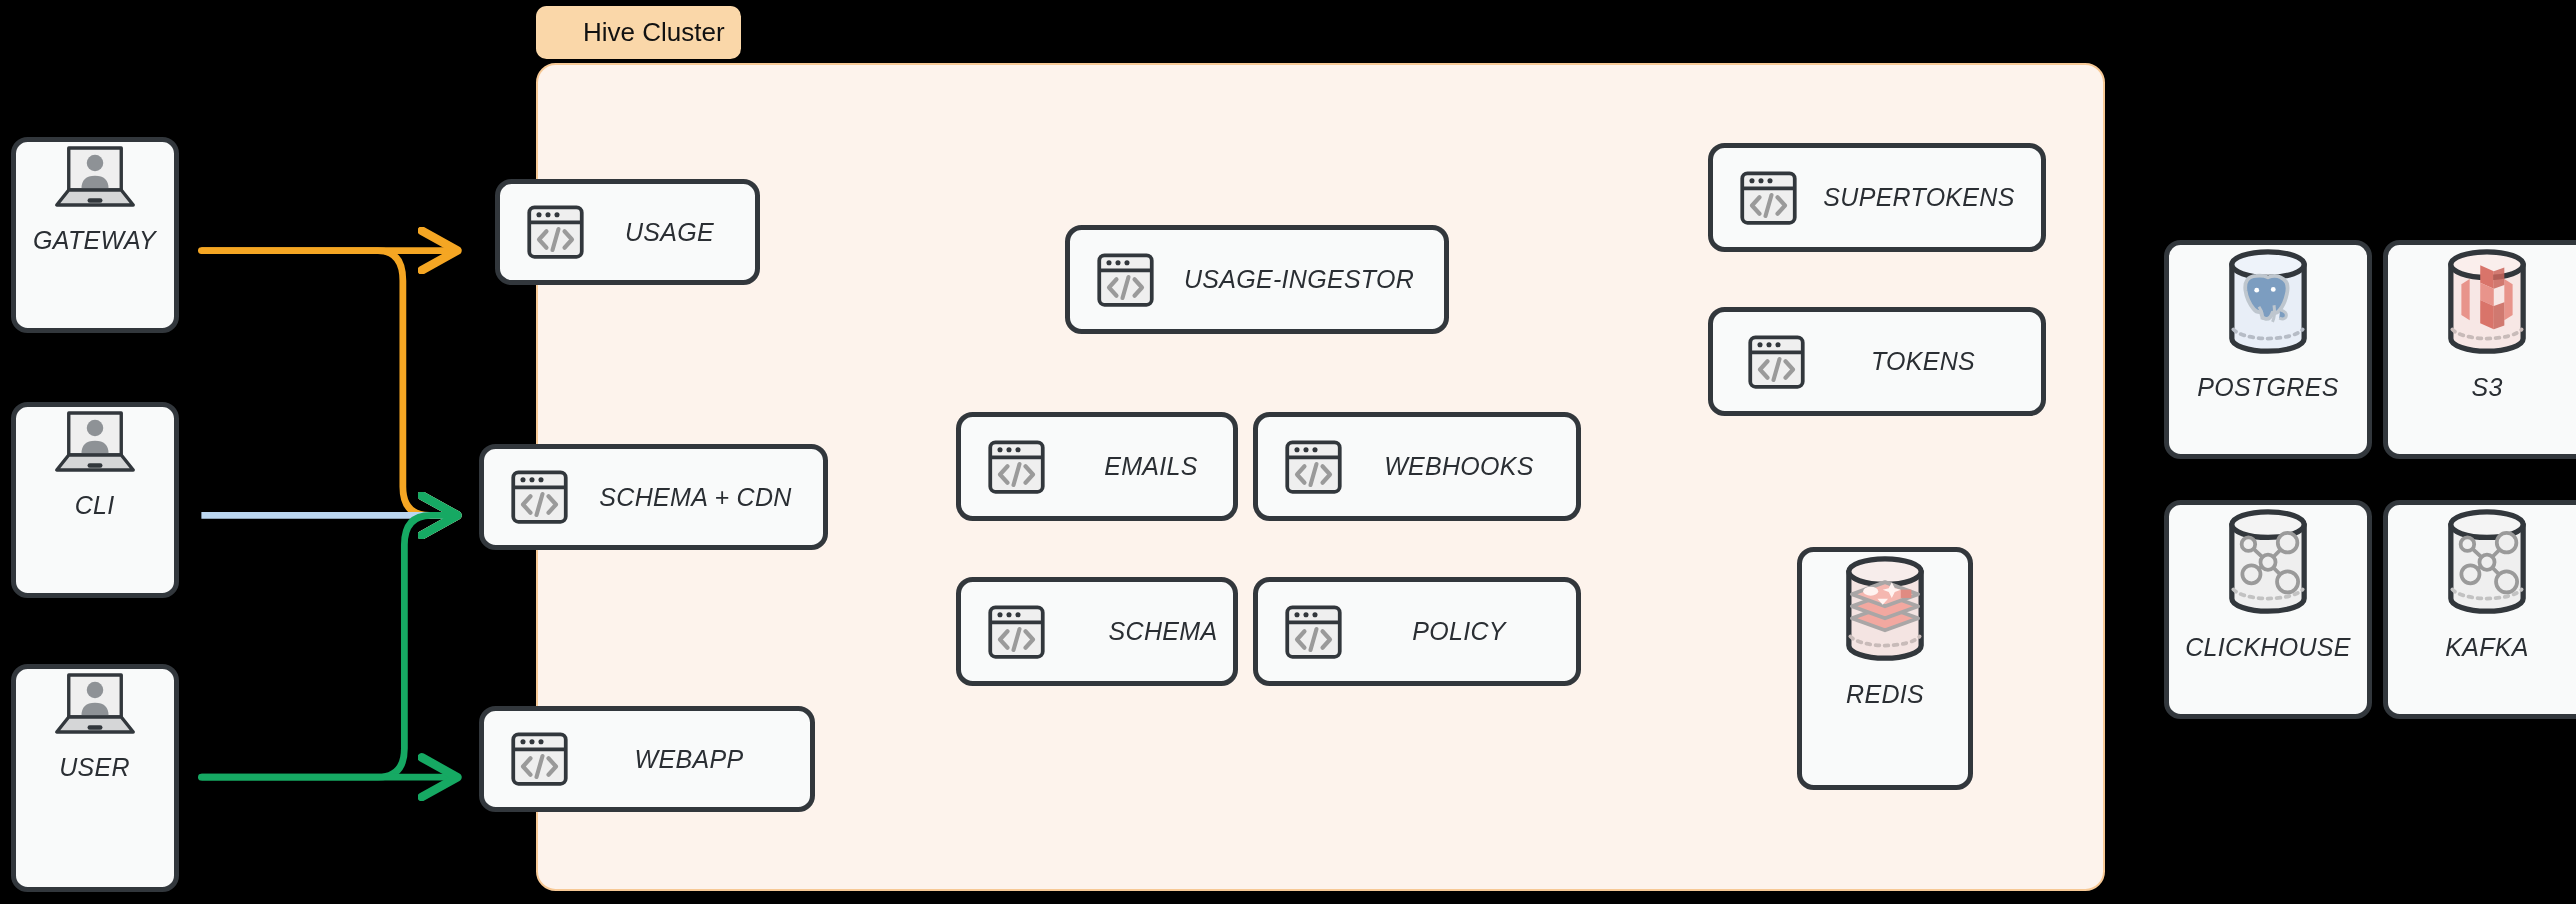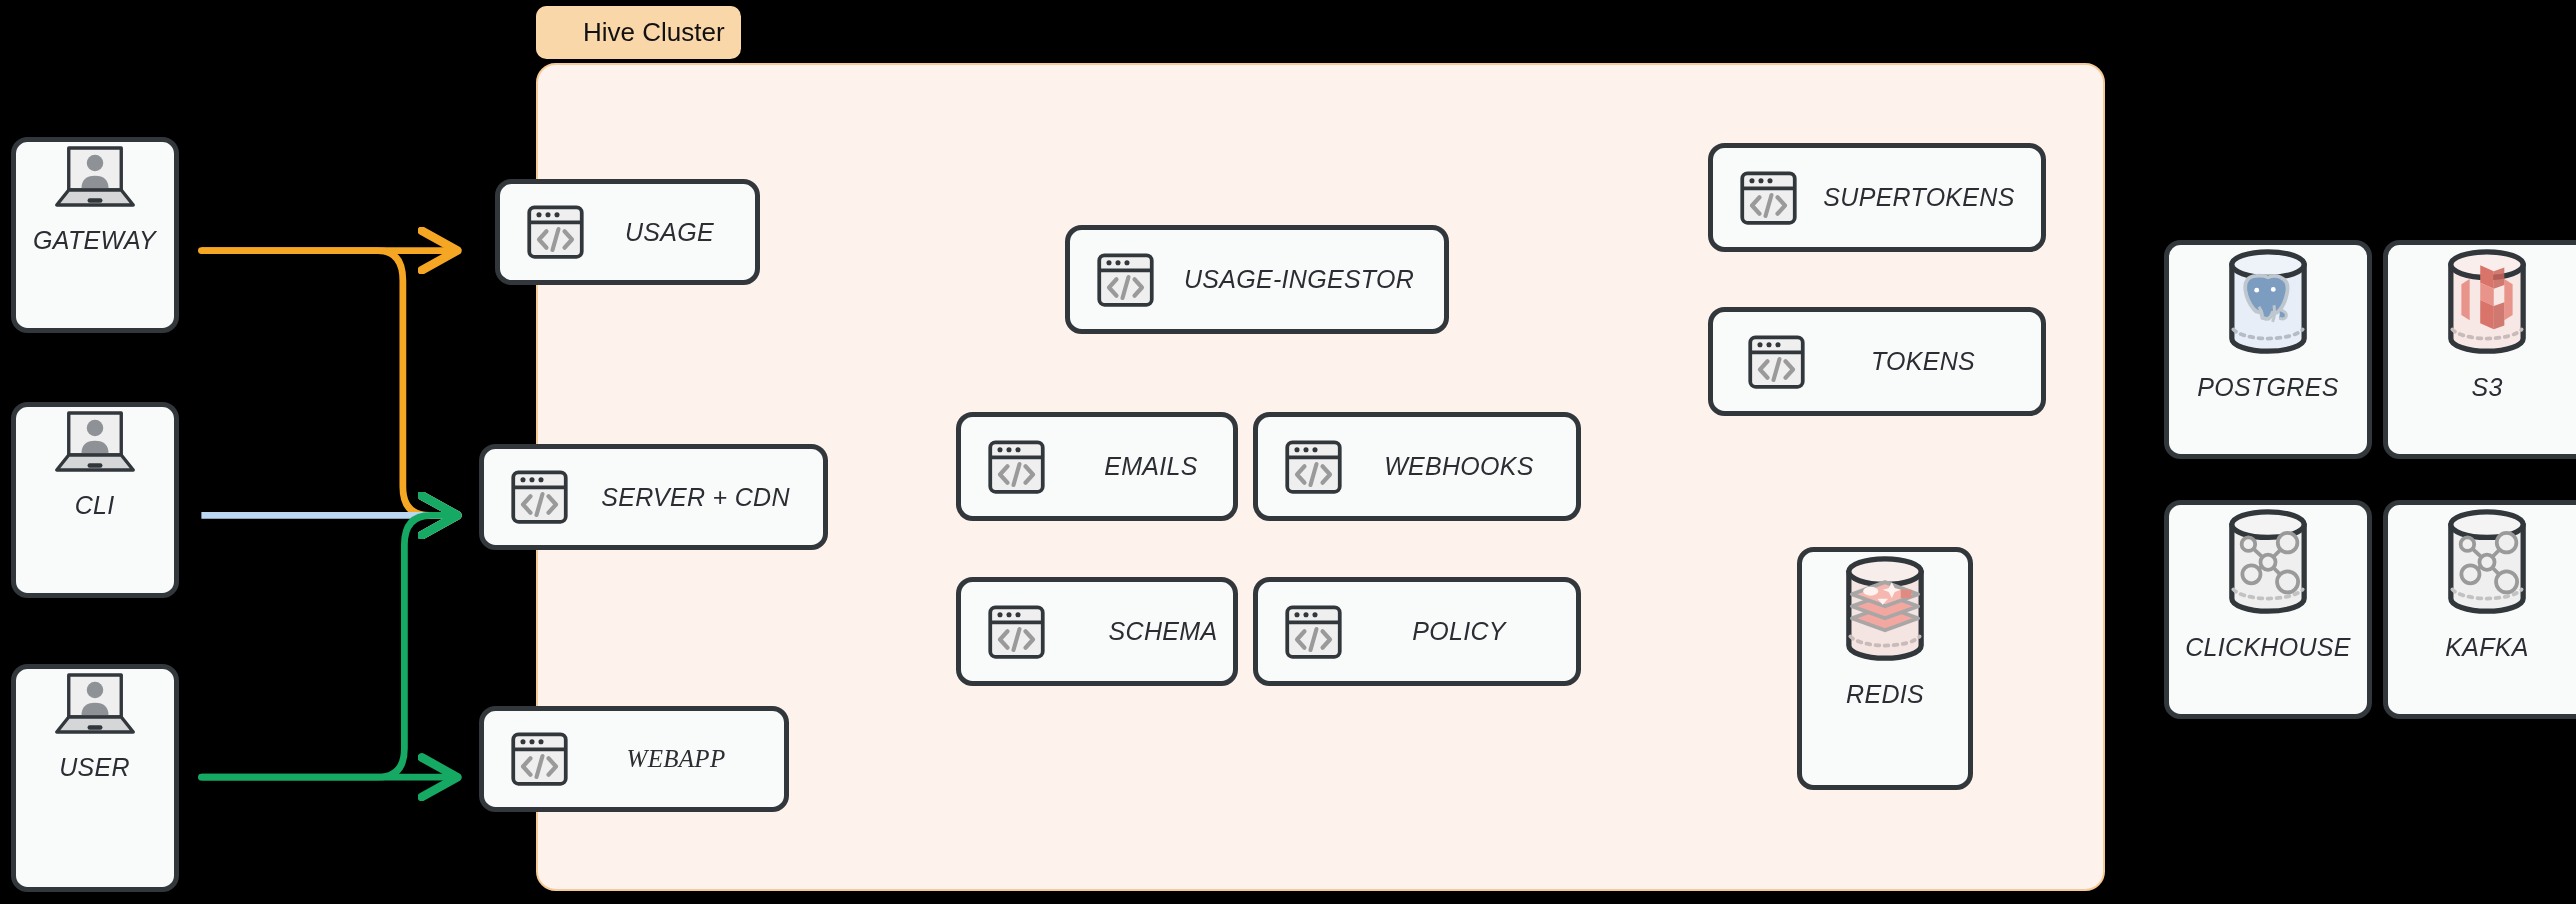--- a/index.html
+++ b/index.html
@@ -189,24 +189,24 @@
     <span class="svc-icon">
       <svg width="57" height="54" viewBox="0 0 76 72">
         <rect x="3" y="3" width="70" height="66" rx="7" fill="#EFEFEF" stroke="#32373C" stroke-width="5"></rect>
         <path d="M3 23 h70" stroke="#32373C" stroke-width="5"></path>
         <circle cx="16" cy="13" r="3.4" fill="#32373C"></circle>
         <circle cx="28" cy="13" r="3.4" fill="#32373C"></circle>
         <circle cx="40" cy="13" r="3.4" fill="#32373C"></circle>
         <path d="M26 35 L16 46 L26 57 M50 35 L60 46 L50 57 M42 32 L34 60" fill="none" stroke="#9A9A9A" stroke-width="5.5" stroke-linecap="round" stroke-linejoin="round"></path>
       </svg>
     </span>
-    <span class="svc-label">SERVER + CDN</span>
-  </div>
-
-  <div class="node svc" style="left:479px; top:706px; width:310px; height:106px;font-family:Liberation Serif, serif;">
+    <span class="svc-label">SCHEMA + CDN</span>
+  </div>
+
+  <div class="node svc" style="left:479px; top:706px; width:336px; height:106px;">
     <span class="svc-icon">
       <svg width="57" height="54" viewBox="0 0 76 72">
         <rect x="3" y="3" width="70" height="66" rx="7" fill="#EFEFEF" stroke="#32373C" stroke-width="5"></rect>
         <path d="M3 23 h70" stroke="#32373C" stroke-width="5"></path>
         <circle cx="16" cy="13" r="3.4" fill="#32373C"></circle>
         <circle cx="28" cy="13" r="3.4" fill="#32373C"></circle>
         <circle cx="40" cy="13" r="3.4" fill="#32373C"></circle>
         <path d="M26 35 L16 46 L26 57 M50 35 L60 46 L50 57 M42 32 L34 60" fill="none" stroke="#9A9A9A" stroke-width="5.5" stroke-linecap="round" stroke-linejoin="round"></path>
       </svg>
     </span>

